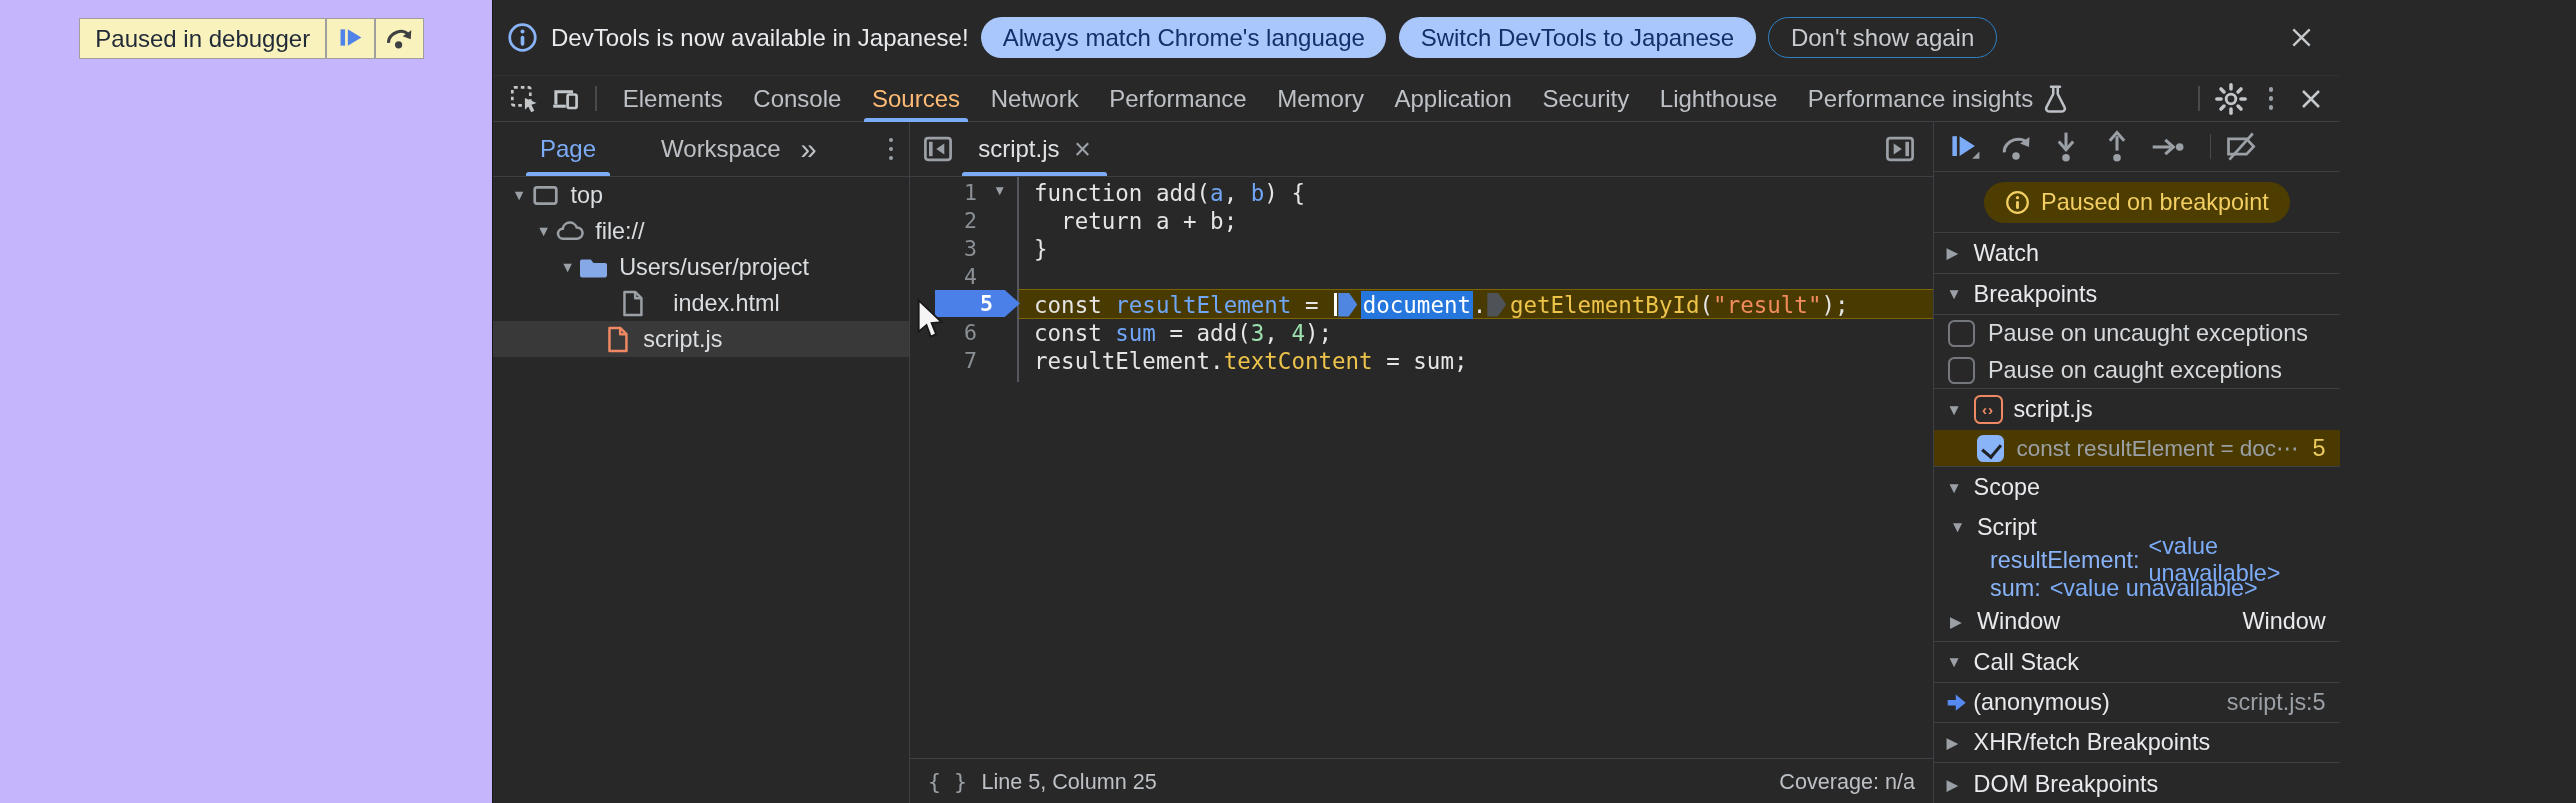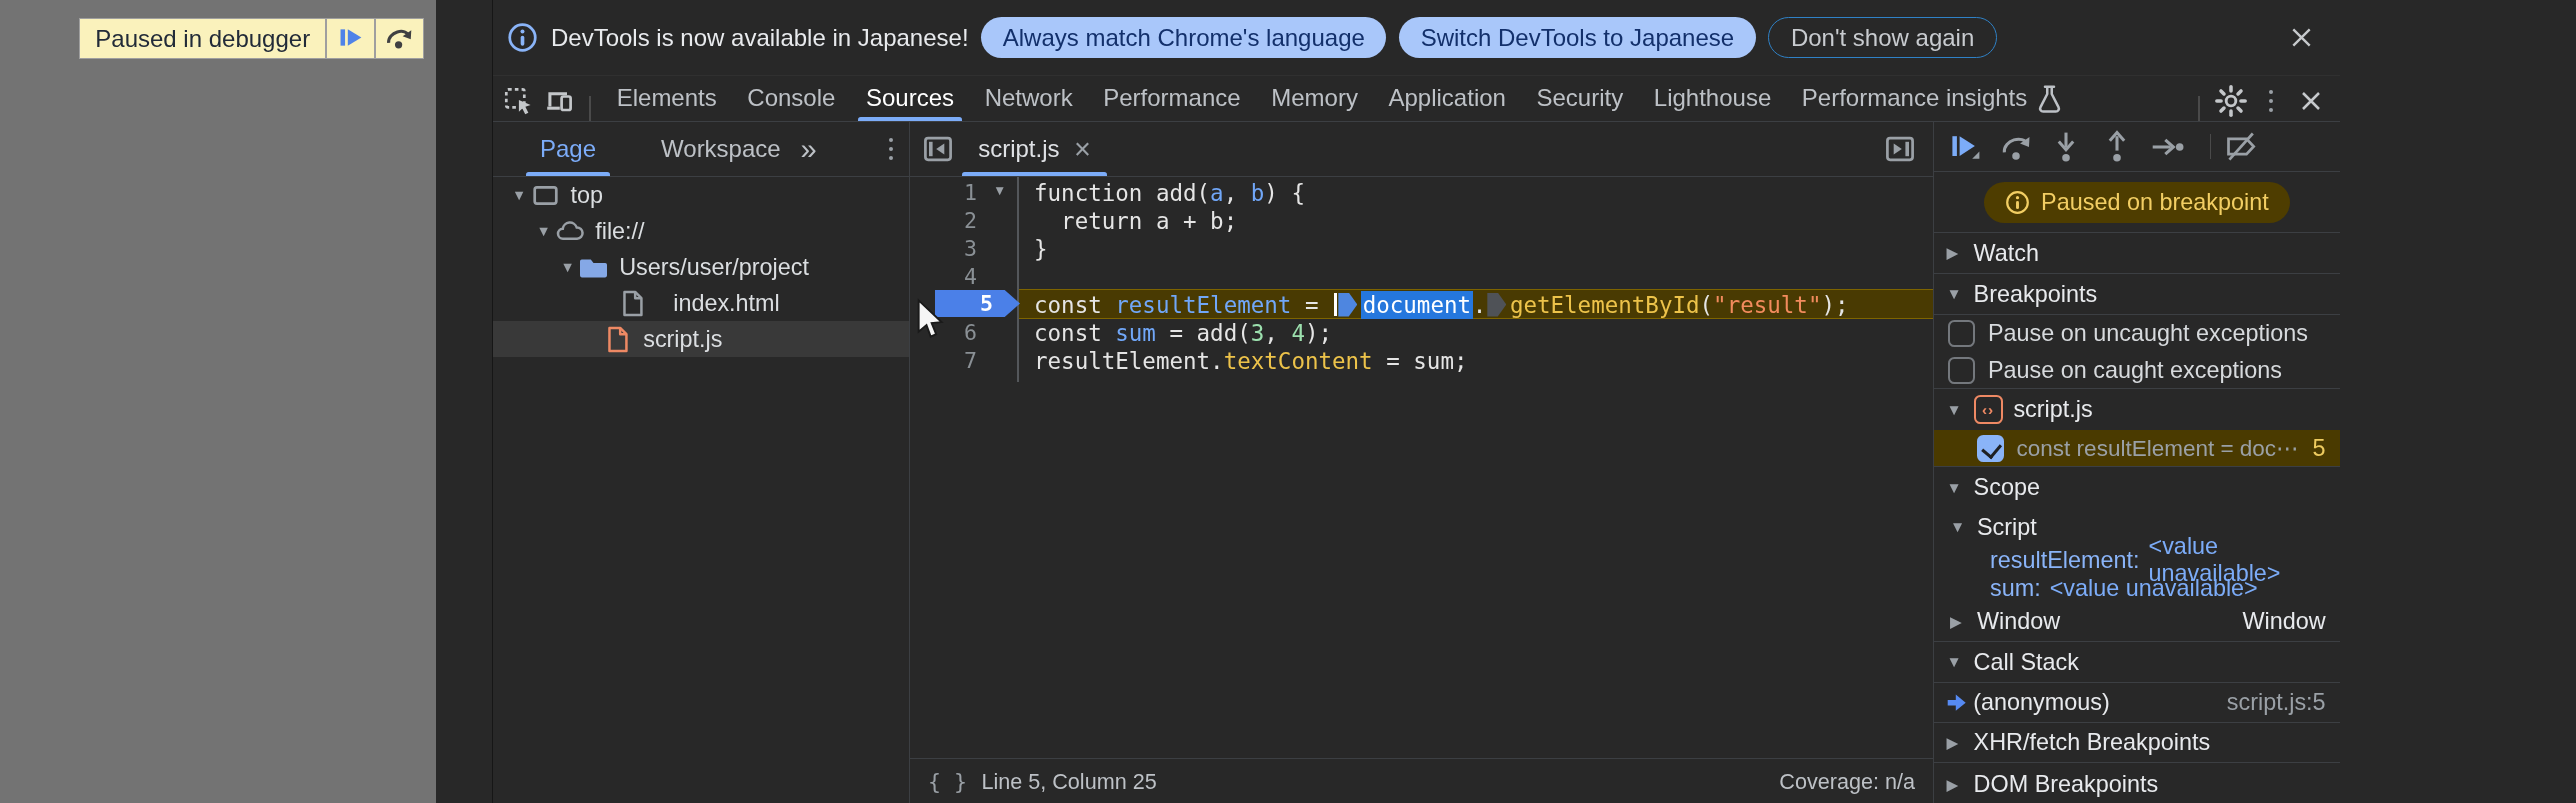--- a/index.html
+++ b/index.html
@@ -1,47 +1,47 @@
 <!DOCTYPE html>
 <html style="font-size:14.4px"><head>
 <meta charset="utf-8">
 <style>
   * { margin:0; padding:0; box-sizing:border-box; }
   body { background:#1a1a1a; font-family:"Liberation Sans", sans-serif; }
   #screen { position:relative; width:2576px; height:804px; background:#282828; overflow:hidden; }
 
   
-  .webpage { position:absolute; left:0; top:0; width:436px; height:804px; background:#737373;padding-left:29px; }
+  .webpage { position:absolute; left:0; top:0; width:492px; height:804px; background:#c4b5fd;padding-left:29px; }
   .toast { position:absolute; left:79px; top:18px; height:41px; display:flex; gap:1.8px;
            background:#9f9f9f; border:0.9px solid #9f9f9f; }
   .toast-label { background:#faf2bc; display:flex; align-items:center; padding:0 15.3px;
                  font-size:24px; color:#222b38; white-space:nowrap; }
   .toast-btn { background:#faf2bc; width:47px; display:flex; align-items:center; justify-content:center; }
 
   
   .devtools { position:absolute; left:492px; top:0; width:1848px; height:804px; background:#282828; border-left:0.9px solid #161616; }
 
   
   .infobar { position:absolute; left:0; top:0; right:0; height:76px; display:flex; align-items:center;
              padding-left:14.4px; gap:12.6px; background:#282828; border-bottom:0.9px solid #303030; }
   .infobar-msg { color:#e8eaed; font-size:24px; white-space:nowrap; }
   .pill { height:41px; border-radius:21px; background:#a9c7fa; color:#13306b; font-size:24px;
           display:flex; align-items:center; padding:0 21.6px; white-space:nowrap; border:none; }
   .pill.outline { background:transparent; border:1.8px solid #2f81c6; color:#c8cbcf; }
   .spacer { flex:1; }
   .icon-btn { display:flex; align-items:center; justify-content:center; background:none; border:none; }
 
   
-  .tabbar { position:absolute; left:0; top:76px; right:0; height:46px; display:flex; align-items:flex-end;
-            padding-left:5px; border-bottom:0.9px solid #3c3f43; background:#282828; }
+  .tabbar { position:absolute; left:0; top:76px; right:0; height:46px; display:flex; align-items:center;
+            padding-left:11px; border-bottom:0.9px solid #3c3f43; background:#282828; }
   .tabbar .tool-ic { width:40px; height:40px; display:flex; align-items:center; justify-content:center; }
   .vsep { width:1.8px; height:25px; background:#4a4a4a; margin:0 10.8px; }
   .tab { height:46px; display:flex; align-items:center; padding:0 15.3px; font-size:24px; color:#bdc1c6;
          position:relative; white-space:nowrap; }
-  .tab.active { color:#ffffff; }
+  .tab.active { color:#fdba74; }
   .tab.active::after { content:""; position:absolute; left:7.2px; right:7.2px; bottom:0; height:3.6px;
                        background:#7cacf8; border-radius:2.7px 2.7px 0 0; }
   .flask { margin-left:9px; display:flex; }
 
   
   .main { position:absolute; left:0; top:122px; right:0; bottom:0; display:flex; }
 
   
   .navigator { width:417px; border-right:0.9px solid #3c3f43; display:flex; flex-direction:column; }
   .nav-header { height:55px; border-bottom:0.9px solid #3c3f43; display:flex; align-items:center; flex:none; }

